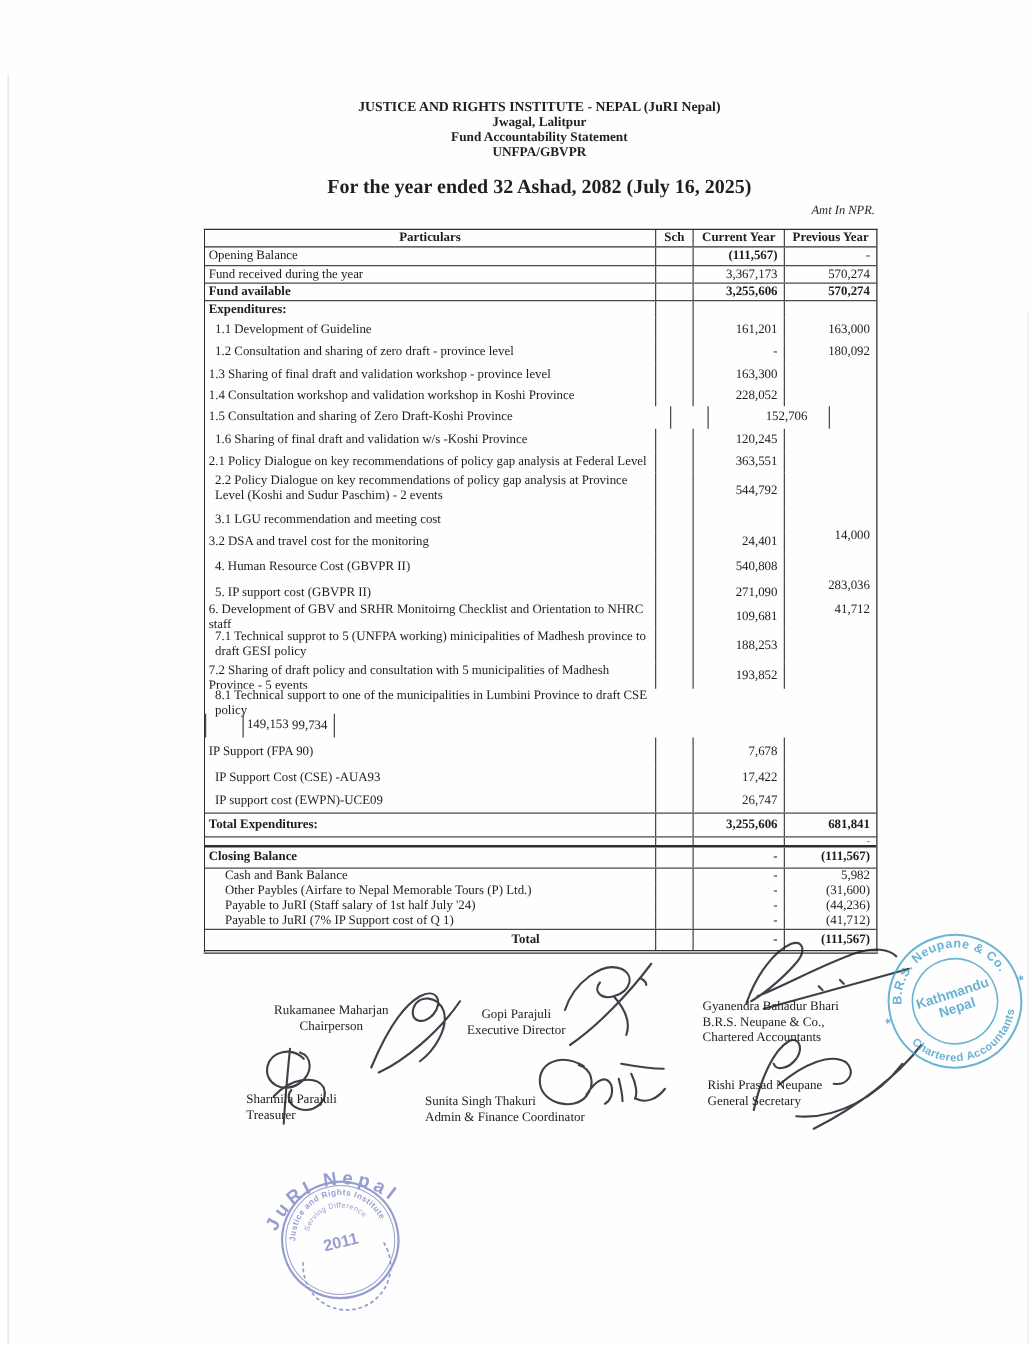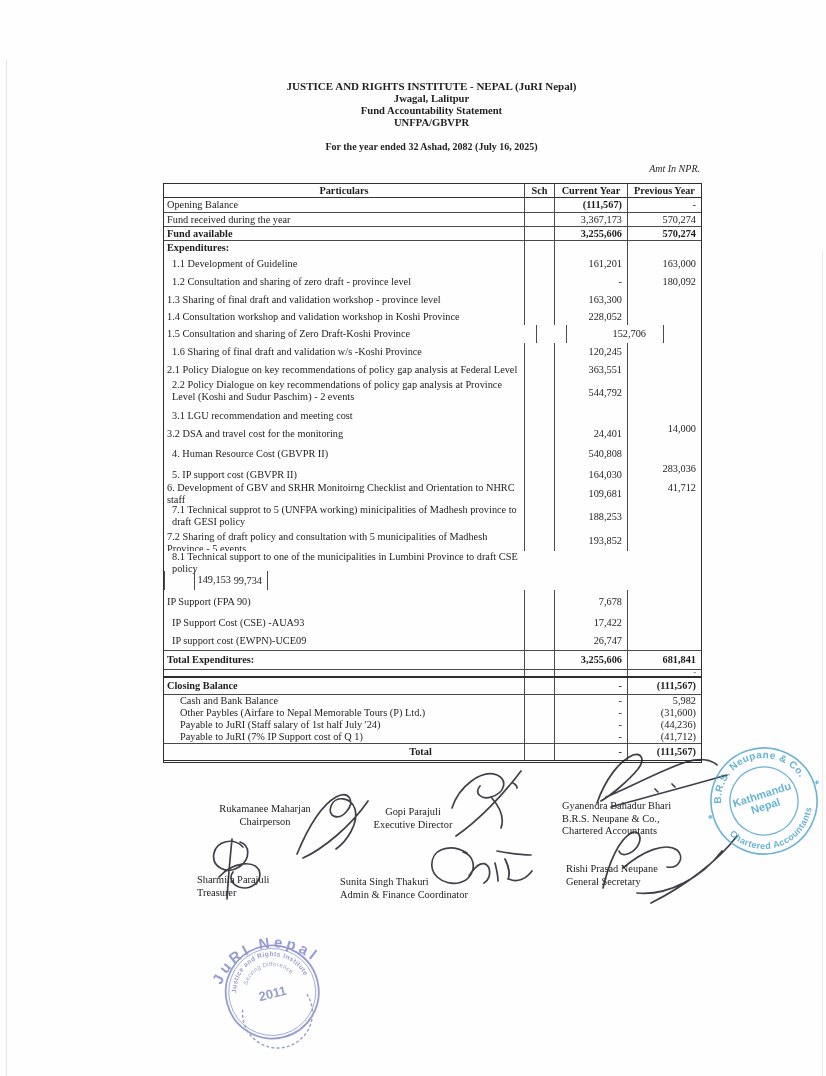--- a/index.html
+++ b/index.html
@@ -6,21 +6,21 @@
   .page{position:relative;width:826px;height:1076px;background:#fefefe;overflow:hidden;
         font-family:"Liberation Serif","DejaVu Serif",serif;color:#1f1f1f;}
   .edge{position:absolute;background:#e4e4e4;}
   .edge-l{left:6px;top:60px;width:1px;height:1016px;}
   .edge-r{right:3px;top:250px;width:1px;height:826px;opacity:.7;}
 
   
   .doc-header{position:absolute;left:163px;top:80px;width:537px;text-align:center;font-weight:bold;}
   .t1{font-size:11px;margin-bottom:1px;}
   .t2{font-size:10.6px;margin-bottom:1px;}
-  .t3{font-size:10px;margin-top:13px;}
+  .t3{font-size:16px;margin-top:13px;}
   .amt-note{position:absolute;right:126px;top:163px;width:200px;text-align:right;
             font-style:italic;font-size:10px;color:#2a2a2a;}
 
   
   .fin-table{position:absolute;left:163px;top:183px;width:537px;
              border:1.5px solid #2e2e2e;border-bottom:3px double #2e2e2e;}
   .trow{display:flex;align-items:stretch;}
   .c{display:flex;align-items:center;font-size:10.3px;color:#1d1d1d;box-sizing:border-box;line-height:11.5px;}
   .c-label{width:360px;padding-left:3px;}
   .c-label.i1{padding-left:8px;}
@@ -296,21 +296,21 @@
           </div>
         </div>
         <div class="trow" style="height: 19px;">
           <div class="c c-label i1">
             <span>5. IP support cost (GBVPR II)</span>
           </div>
           <div class="c c-sch">
             <span></span>
           </div>
           <div class="c c-cur num">
-            <span>164,030</span>
+            <span>271,090</span>
           </div>
           <div class="c c-prev num pl">
             <span>41,712</span>
           </div>
         </div>
         <div class="trow" style="height: 19px;">
           <div class="c c-label">
             <span>6. Development of GBV and SRHR Monitoirng Checklist and Orientation to NHRC staff</span>
           </div>
           <div class="c c-sch">

